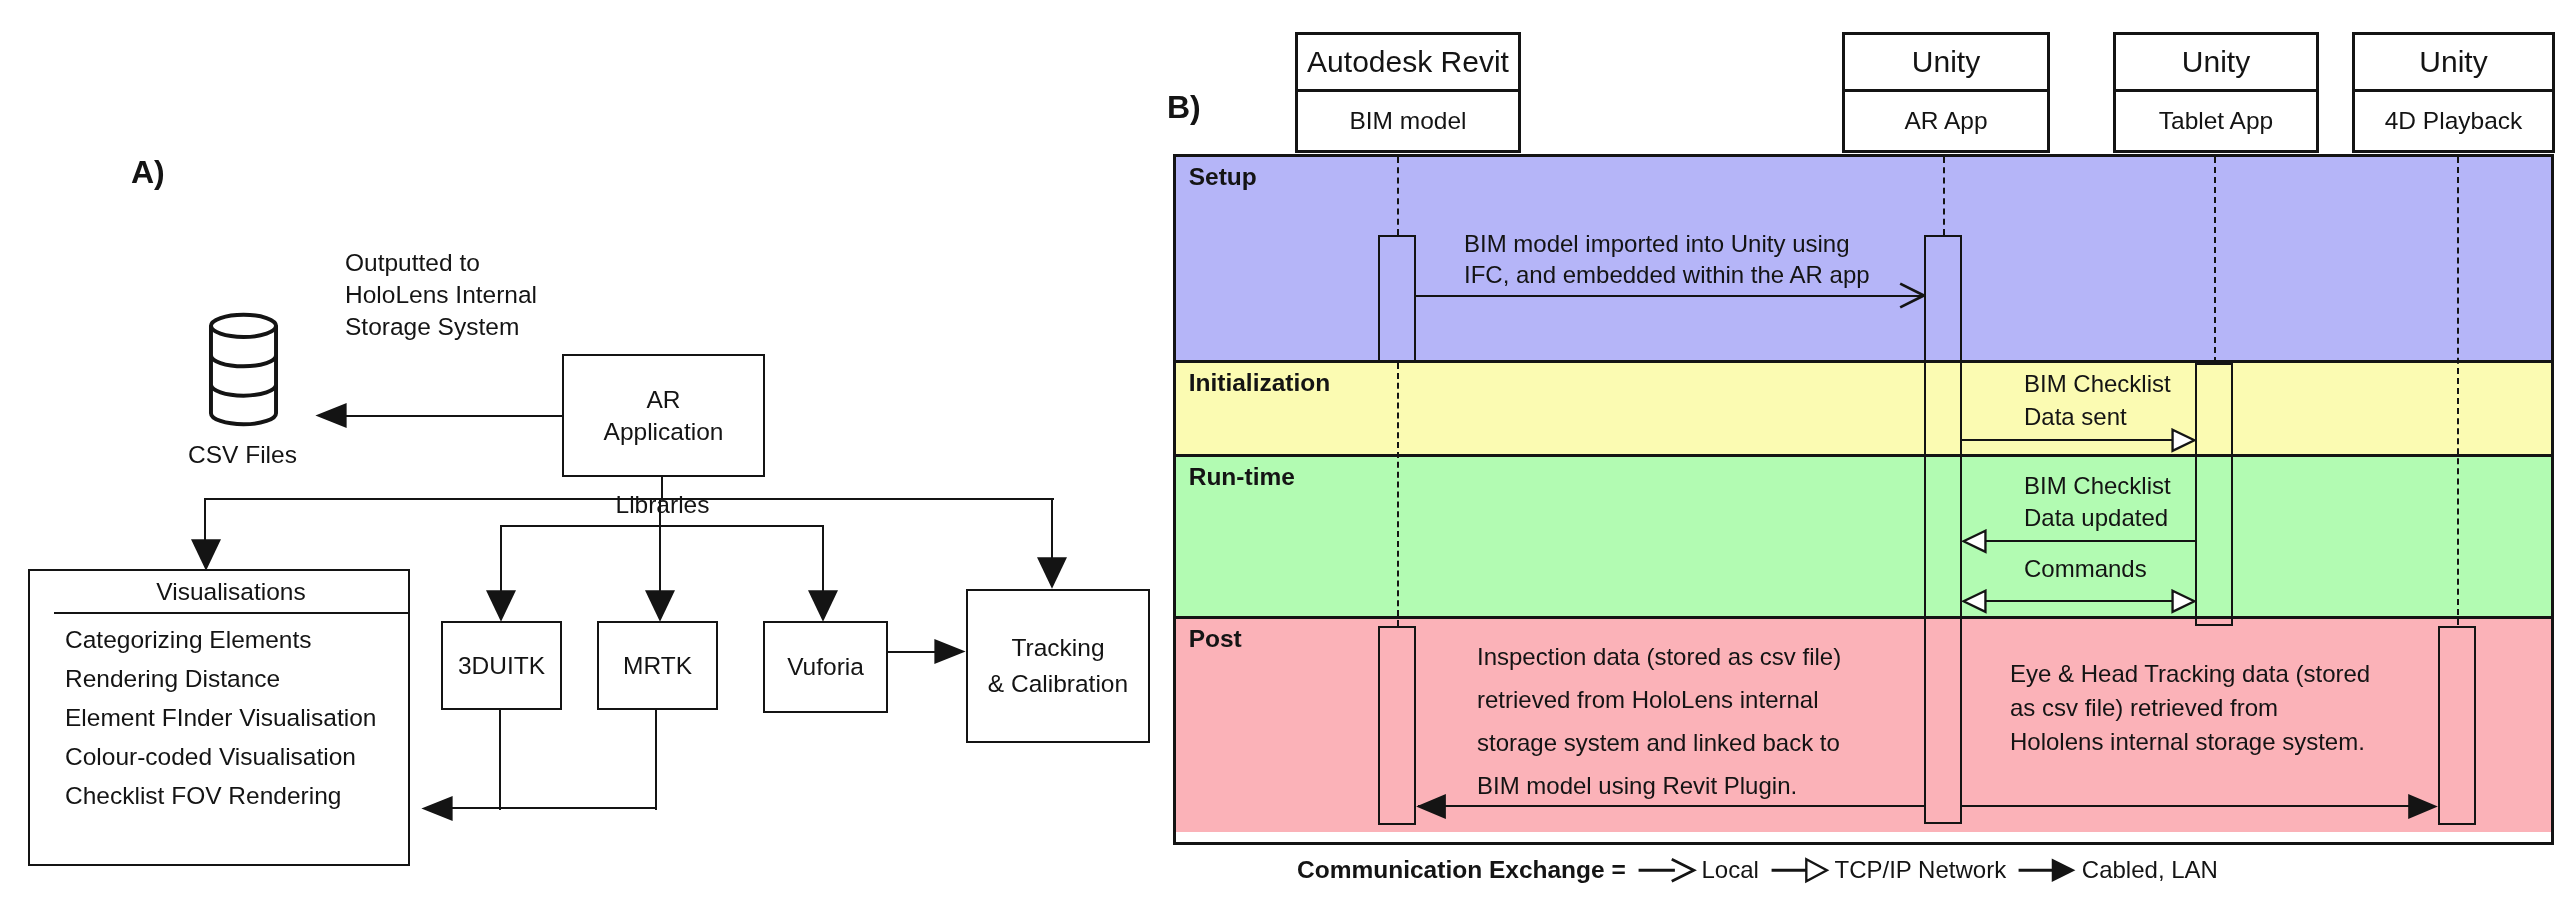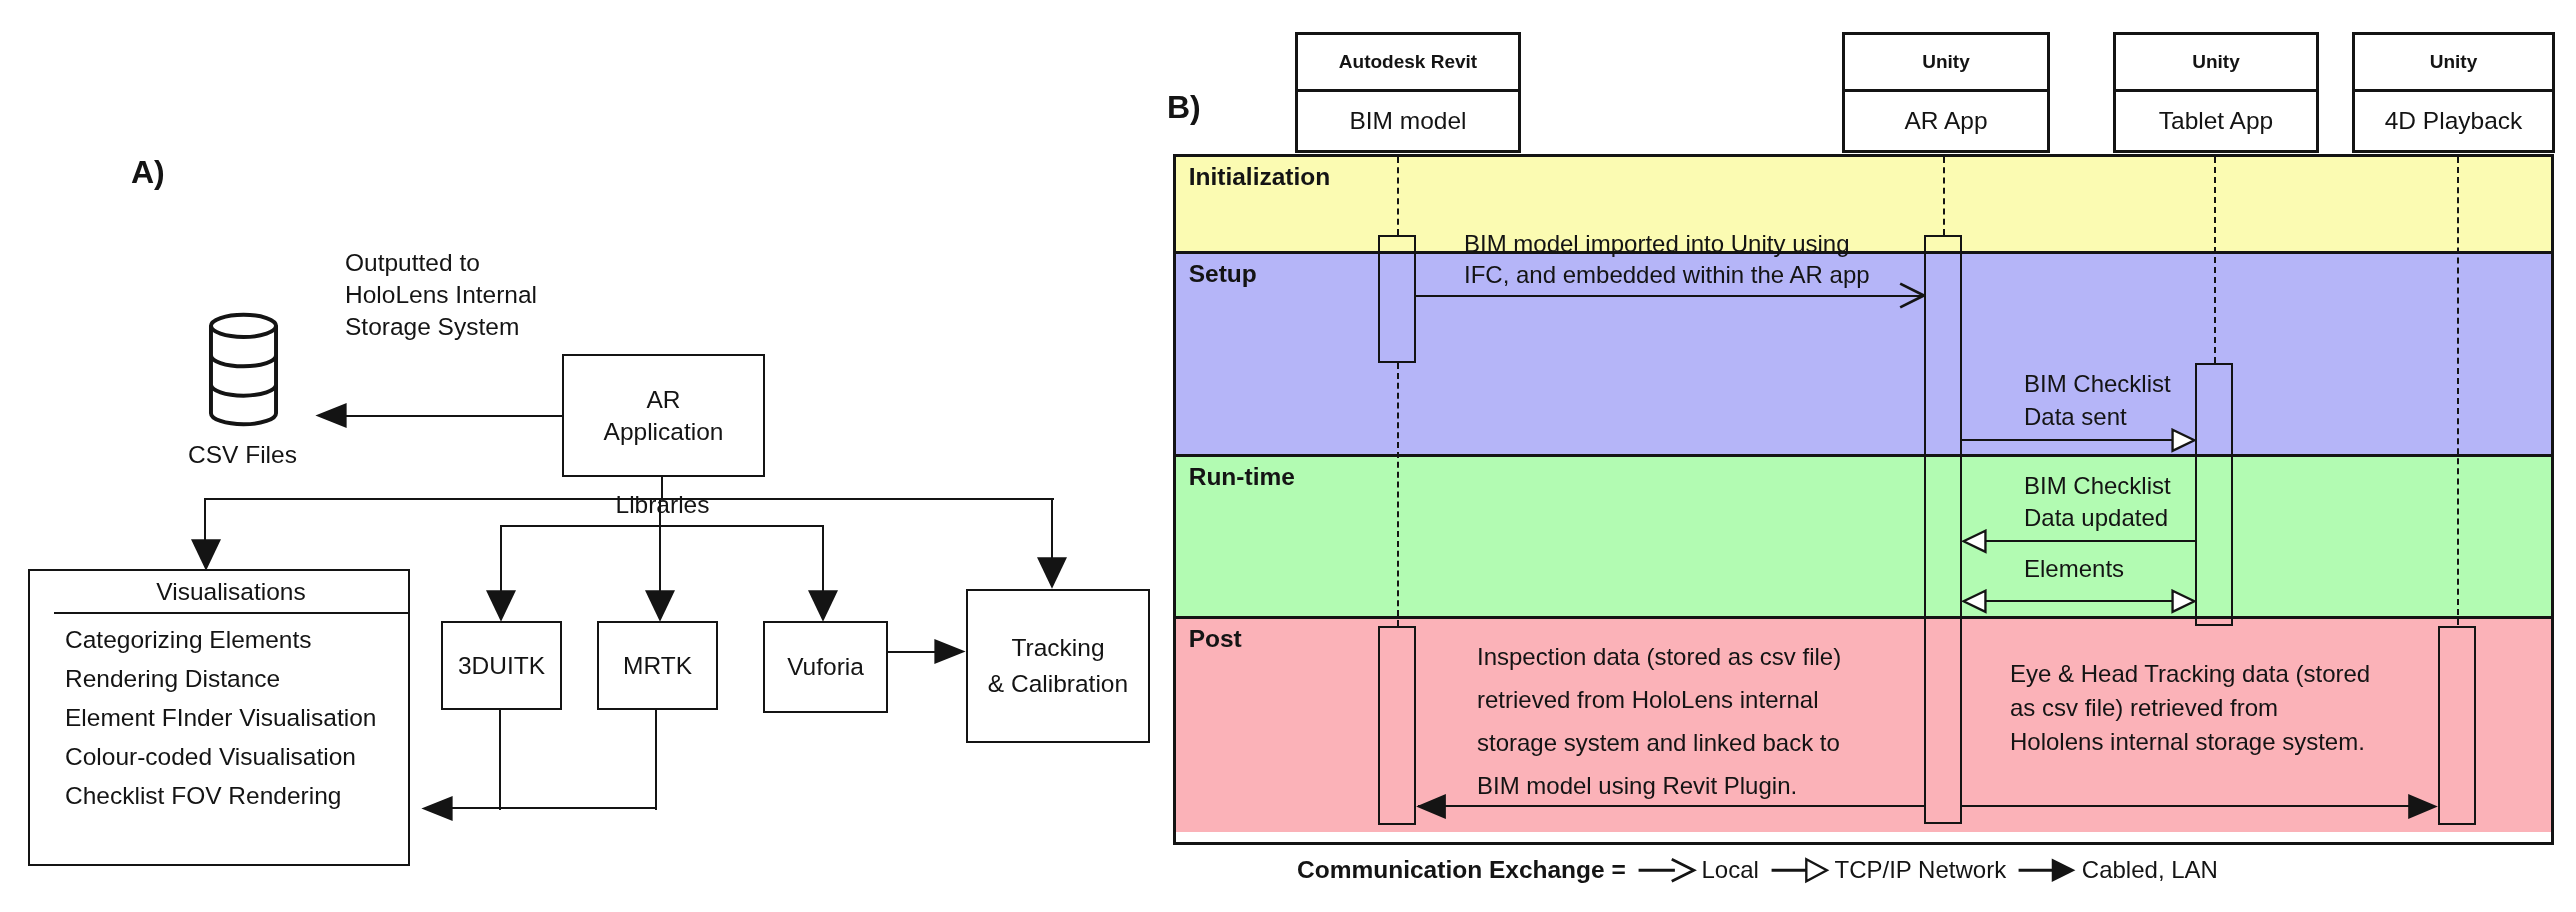--- a/index.html
+++ b/index.html
@@ -14,21 +14,21 @@
   .fs31{font-size:24.5px;line-height:32px;}
   .big-label{font-size:32px;font-weight:bold;}
   
   #seq-table{position:absolute;left:1173px;top:154px;width:1381px;height:691px;
              border:3.2px solid #141414;box-sizing:border-box;}
   .lane{position:relative;width:100%;box-sizing:border-box;}
   .lane+.lane{border-top:3.2px solid #141414;}
   .lane-label{position:absolute;left:12.7px;top:6.3px;font-size:24.5px;font-weight:bold;}
   .hdr{position:absolute;background:#fff;border:3.2px solid #141414;box-sizing:border-box;top:32px;height:121px;}
   .hdr .tool{height:57px;border-bottom:3.2px solid #141414;display:flex;align-items:center;justify-content:center;
-             font-weight:bold;font-size:19px;box-sizing:border-box;}
+             font-weight:normal;font-size:30px;box-sizing:border-box;}
   .hdr .comp{height:58px;display:flex;align-items:center;justify-content:center;font-size:24.5px;}
   .lifeline{position:absolute;width:0;border-left:2.4px dashed #141414;}
   .actbar{position:absolute;width:38px;border:2.4px solid #141414;box-sizing:border-box;background:transparent;}
   .msgtext{position:absolute;font-size:24px;margin-left:28px;}
   .legend{position:absolute;left:1297px;top:856px;display:flex;align-items:center;gap:11px;font-size:24px;}
   .legend .pfx{font-weight:bold;font-size:24.5px;}
   .legend .item{display:flex;align-items:center;gap:4.7px;}
   svg{display:block;}
 </style>
 </head>
@@ -129,25 +129,25 @@
   <div class="hdr" style="left:2113px;width:206px;">
     <div class="tool">Unity</div>
     <div class="comp">Tablet App</div>
   </div>
   <div class="hdr" style="left:2352px;width:203px;">
     <div class="tool">Unity</div>
     <div class="comp">4D Playback</div>
   </div>
 
   <div id="seq-table">
+    <div class="lane" style="height: 203px; background: rgb(181, 181, 248);">
+      <div class="lane-label">Setup</div>
+    </div>
     <div class="lane" style="height: 94px; background: rgb(251, 251, 178);">
       <div class="lane-label">Initialization</div>
-    </div>
-    <div class="lane" style="height: 203px; background: rgb(181, 181, 248);">
-      <div class="lane-label">Setup</div>
     </div>
     <div class="lane" style="height: 162px; background: rgb(178, 251, 178);">
       <div class="lane-label">Run-time</div>
     </div>
     <div class="lane" style="height: 216px; background: rgb(251, 178, 184);">
       <div class="lane-label">Post</div>
     </div>
   </div>
 
   <div class="lifeline" style="left:1397px;top:157px;height:78px;"></div>
@@ -176,21 +176,21 @@
     <polygon points="2,2 30,15.5 2,29" fill="#ffffff" stroke="#141414" stroke-width="3"></polygon>
   </svg>
 
   <div class="msgtext pre" style="left:1996px;top:470px;line-height:32px;">BIM Checklist
 Data updated</div>
   <div class="hline" style="left:1986px;top:540px;width:210px;"></div>
   <svg class="abs" style="left:1962px;top:529px;" width="25" height="24.5" viewBox="0 0 32 31">
     <polygon points="30,2 2,15.5 30,29" fill="#ffffff" stroke="#141414" stroke-width="3"></polygon>
   </svg>
 
-  <div class="msgtext" style="left:1996px;top:555px;">Elements</div>
+  <div class="msgtext" style="left:1996px;top:555px;">Commands</div>
   <div class="hline" style="left:1984px;top:600px;width:190px;"></div>
   <svg class="abs" style="left:1962px;top:589px;" width="25" height="24.5" viewBox="0 0 32 31">
     <polygon points="30,2 2,15.5 30,29" fill="#ffffff" stroke="#141414" stroke-width="3"></polygon>
   </svg>
   <svg class="abs" style="left:2171px;top:589px;" width="25" height="24.5" viewBox="0 0 32 31">
     <polygon points="2,2 30,15.5 2,29" fill="#ffffff" stroke="#141414" stroke-width="3"></polygon>
   </svg>
 
   <div class="msgtext pre" style="left:1449px;top:635px;line-height:43px;">Inspection data (stored as csv file)
 retrieved from HoloLens internal

